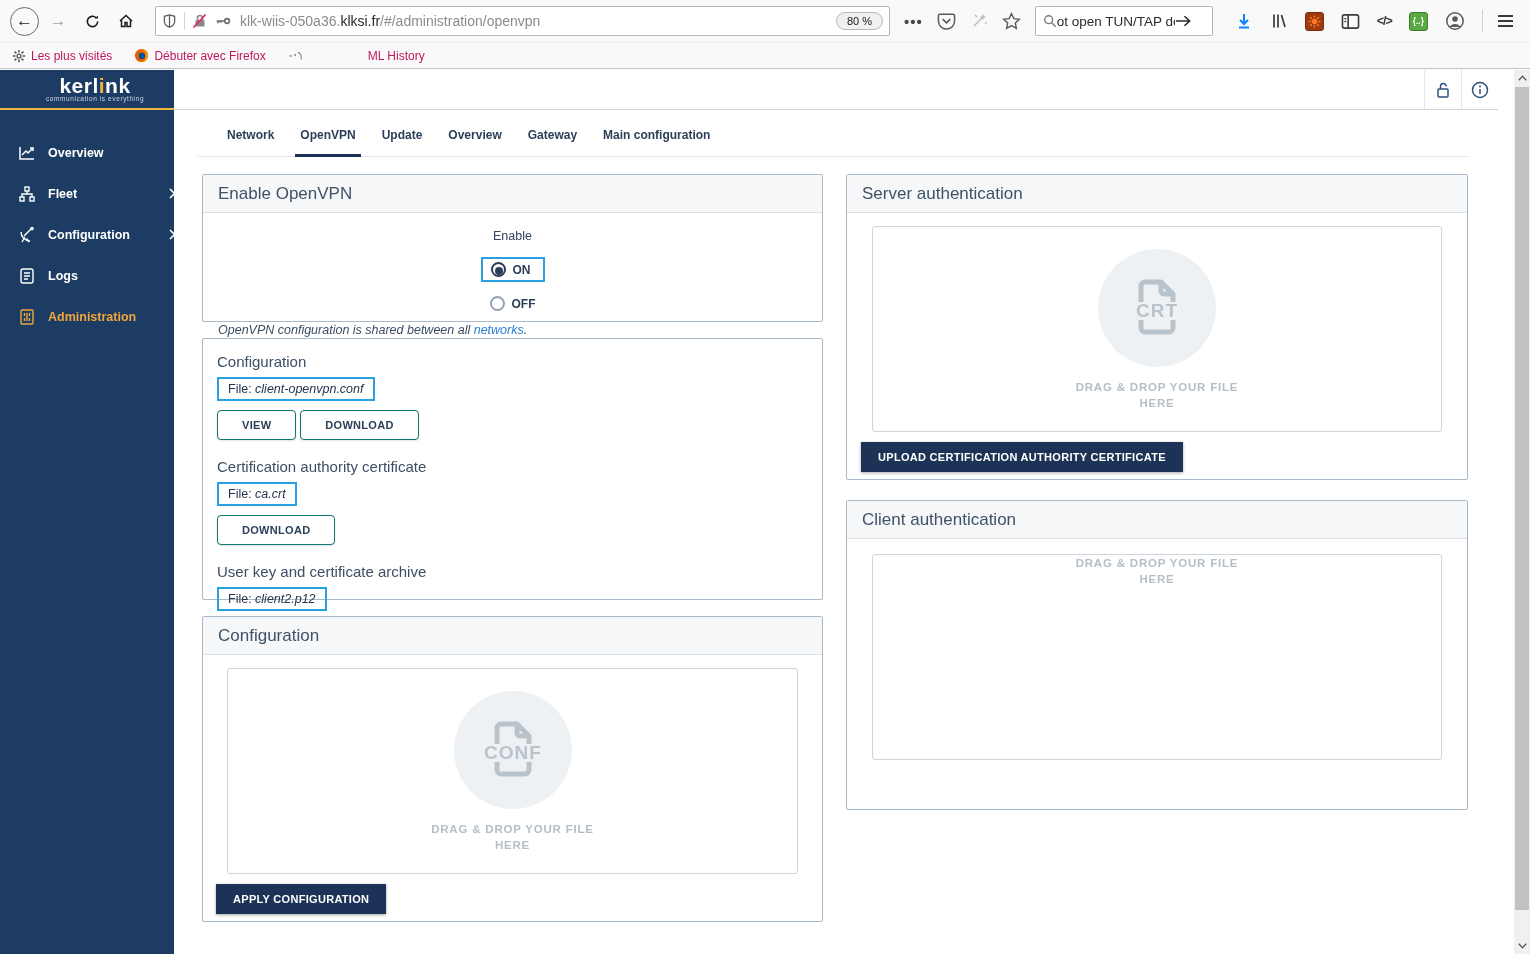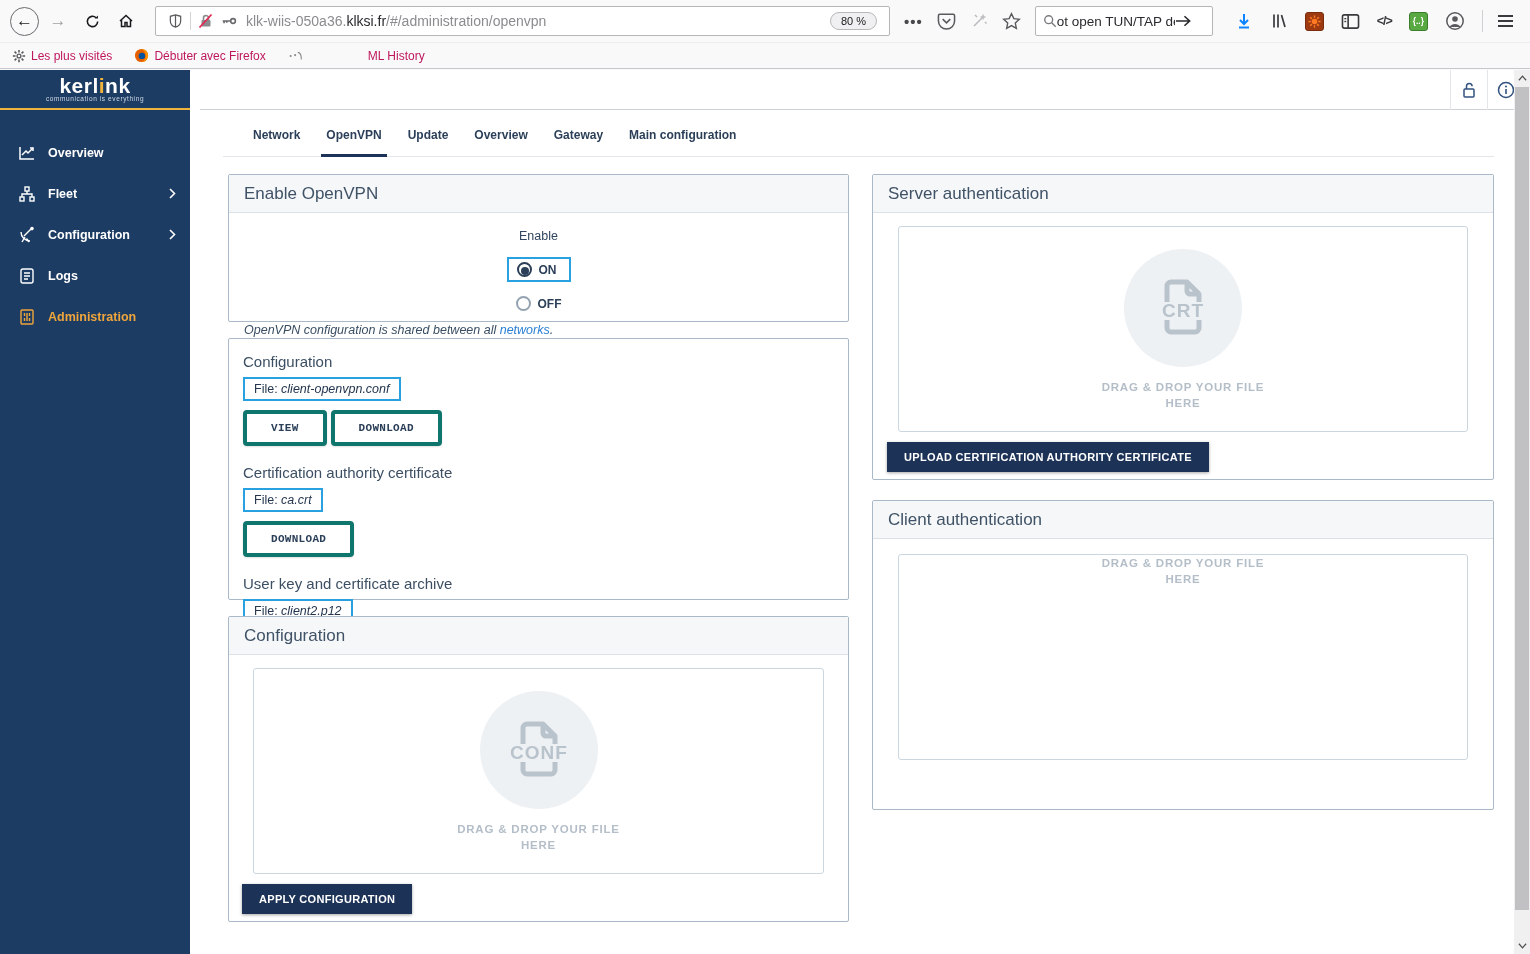--- a/index.html
+++ b/index.html
@@ -8,21 +8,21 @@
 
   
   .chrome { position:absolute; top:0; left:0; width:1530px; height:70px; background:#f9f9fa; }
   .toolbar { height:42px; display:flex; align-items:center; padding:0 10px; }
   .nav-btn { width:30px; height:30px; display:flex; align-items:center; justify-content:center;
              font-size:17px; color:#1a1a1e; margin-right:4px; }
   .nav-btn.circled { border:1.5px solid #6a6a6e; border-radius:50%; width:29px; height:29px; }
   .nav-btn.disabled { color:#a0a0a4; }
   .urlbar { display:flex; align-items:center; height:30px; background:#fff;
             border:1px solid #b6b6b8; border-radius:2px; margin-left:10px;
-            width:735px; padding:0 12px; }
+            width:735px; padding:0 6px; }
   .urlbar .sep { width:1px; height:18px; background:#d4d4d6; margin:0 7px; }
   .url-text { font-size:14px; color:#8b8b90; white-space:nowrap; flex:1; overflow:hidden; }
   .url-text .domain { color:#2a2a2e; }
   .zoom-badge { font-size:11px; color:#18181b; background:#f0f0f2; border:1px solid #b8b8ba;
                 border-radius:10px; padding:2px 10px; margin-left:8px; }
   .pagact { display:flex; align-items:center; gap:14px; margin-left:14px; color:#5a5a5e; }
   .searchbar { display:flex; align-items:center; height:30px; background:#fff;
                border:1px solid #b6b6b8; border-radius:2px; margin-left:14px; width:178px; padding:0 7px; }
   .searchbar input { border:none; outline:none; font-size:13.5px; color:#2a2a2e; width:118px;
                      font-family:"Liberation Sans",sans-serif; background:transparent; }
@@ -47,41 +47,41 @@
                border-bottom:2px solid #f0b43c; }
   .logo-text { color:#fff; font-size:21px; letter-spacing:0.5px; line-height:18px; font-weight:bold;}
   .logo-text .dot { color:#f0b43c; }
   .logo-tag { color:#cfd9e6; font-size:6.5px; letter-spacing:0.6px; }
   .side-items { margin-top:22px; }
   .side-item { display:flex; align-items:center; height:41px; padding:0 14px 0 18px;
                color:#ffffff; font-size:12.5px; font-weight:bold; }
   .side-item .lbl { margin-left:12px; flex:1; }
   .side-item.active { color:#efa53c; }
 
-  .main { position:absolute; left:200px; top:0; width:1324px; height:884px; background:#fff; }
+  .main { position:absolute; left:174px; top:0; width:1324px; height:884px; background:#fff; }
 
   .app-header { height:40px; border-bottom:1px solid #ccd4da; display:flex; justify-content:flex-end; }
   .hdr-cell { width:37px; height:40px; border-left:1px solid #e4e7ea; display:flex;
               align-items:center; justify-content:center; }
 
   .tabbar { margin:0 30px 0 23px; height:47px; border-bottom:1px solid #e3e7ea;
             display:flex; align-items:flex-end; padding-left:17px; gap:0; }
   .tab { font-size:12px; font-weight:bold; color:#2b3f58; padding:0 13px 14px 13px; position:relative; }
   .tab.active::after { content:""; position:absolute; left:8px; right:8px; bottom:-1px; height:3px; background:#1c3257; }
 
   .panel { position:absolute; background:#fff; border:1px solid #a9b9c7; border-radius:2px; }
   .panel-header { height:38px; background:#f6f7f9; border-bottom:1px solid #dbe1e7;
                   display:flex; align-items:center; padding:0 15px; font-size:17px; color:#3f5266; }
 
   .btn-primary { display:inline-block; background:#1c3257; color:#fff; font-size:11px; font-weight:bold;
                  letter-spacing:0.3px; border:none; border-radius:0; padding:9px 17px;
                  box-shadow:0 1px 3px rgba(0,0,0,0.35); font-family:"Liberation Sans",sans-serif; }
   .btn-ghost { display:inline-block; background:#fff; color:#2b3f58; font-size:11px; font-weight:bold;
-               letter-spacing:0.3px; border:4px solid #0f766e; border-radius:4px; padding:8px 24px;
-               box-shadow:0 1px 2px rgba(0,0,0,0.12); font-family:Liberation Mono, monospace; }
+               letter-spacing:0.3px; border:1px solid #0f766e; border-radius:4px; padding:8px 24px;
+               box-shadow:0 1px 2px rgba(0,0,0,0.12); font-family:Liberation Sans, sans-serif; }
 
   .file-chip { display:inline-block; border:2px solid #29a0e0; padding:3px 9px; font-size:12.5px; color:#24364e; }
   .file-chip em { font-style:italic; }
 
   .section-title { font-size:15px; color:#3c4f63; }
 
   .enable-row { display:flex; align-items:center; justify-content:center; margin-top:16px; gap:14px;flex-direction:column; }
   .enable-lbl { font-size:12.5px; color:#31455e; }
   .radio-pair { display:flex; align-items:center; gap:7px; }
   .radio-focus { border:2px solid #29a0e0; padding:3px 12px 3px 8px; }

